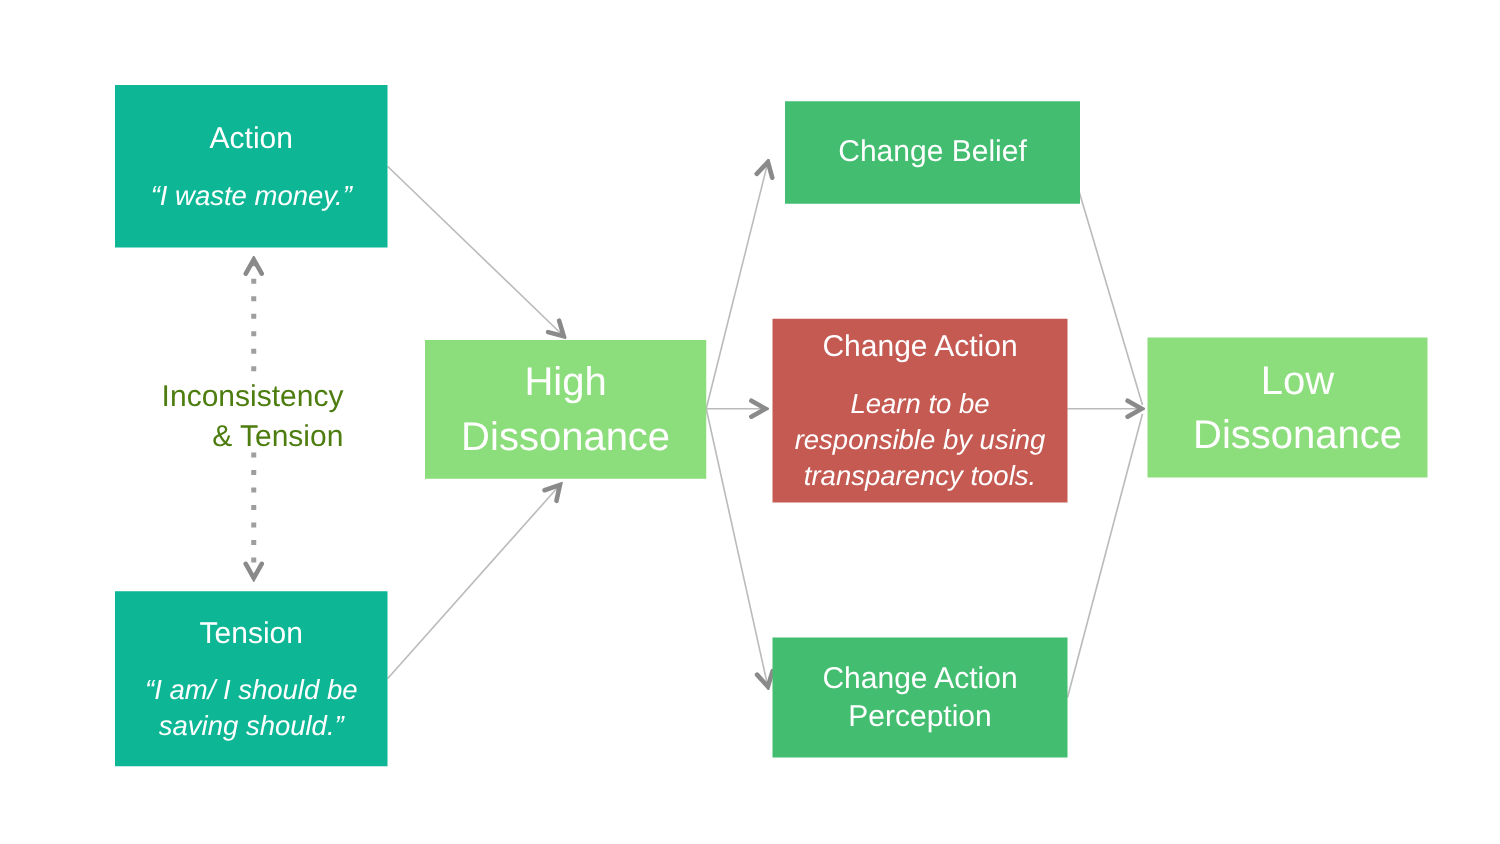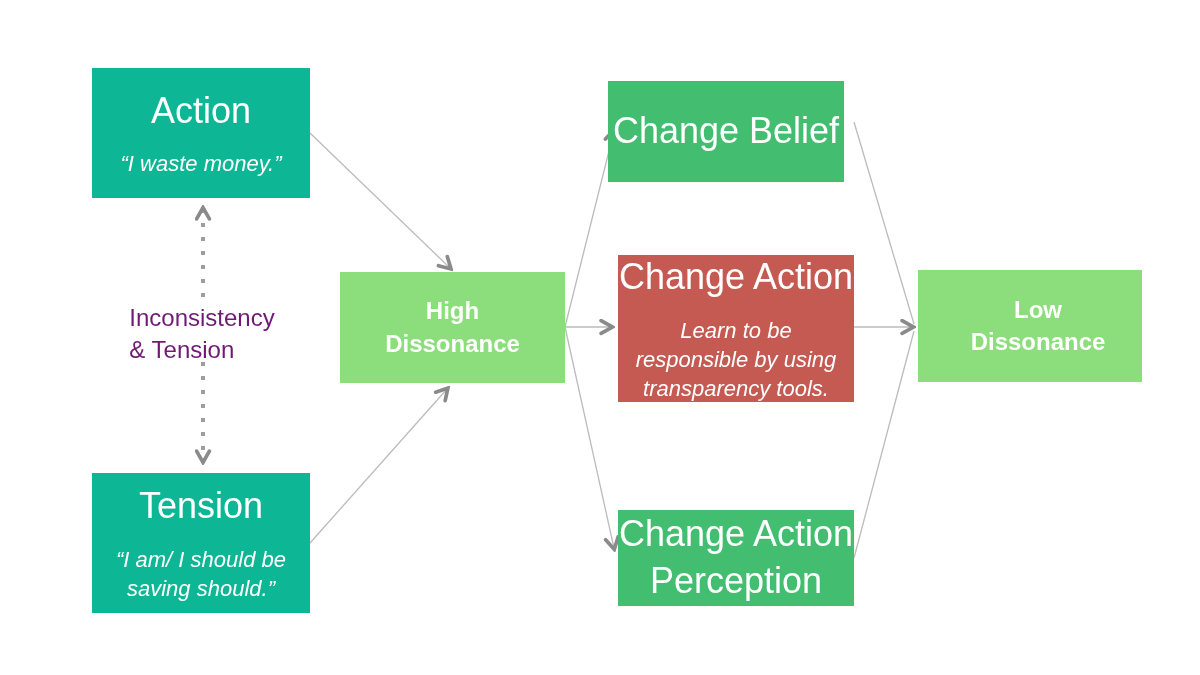--- a/index.html
+++ b/index.html
@@ -11,42 +11,42 @@
   }
   .stage { position: relative; width: 1200px; height: 675px; background: #ffffff; }
 
   .connector-layer { position: absolute; left: 0; top: 0; width: 1200px; height: 675px; pointer-events: none; }
 
   .node {
     position: absolute;
     display: flex; flex-direction: column; justify-content: center; align-items: center;
     text-align: center; color: #ffffff;
   }
-  .node .title { font-size: 36px; line-height: 1.3; white-space: pre-line; }
+  .node .title { font-size: 24px; line-height: 1.3; white-space: pre-line; }
   .node .quote { font-size: 22px; font-style: italic; line-height: 1.32; white-space: pre-line; margin-top: 15px; }
-  .node .bold-title { font-weight: bold; font-size: 24px; line-height: 1.35; white-space: pre-line; }
+  .node .bold-title { font-weight: normal; font-size: 32px; line-height: 1.35; white-space: pre-line; }
 
   .teal  { background: #0db795; }
   .light { background: #8cdd7b; }
   .mid   { background: #43bd70; }
   .brick { background: #c45a52; }
 
   #node-action { left: 92px;  top: 68px;  width: 218px; height: 130px; }
   #node-belief { left: 92px;  top: 473px; width: 218px; height: 140px; }
   #node-high   { left: 340px; top: 272px; width: 225px; height: 111px; }
-  #node-change-belief { left: 608px; top: 81px;  width: 236px; height: 101px; }
+  #node-change-belief { left: 628px; top: 81px;  width: 236px; height: 82px; }
   #node-change-action { left: 618px; top: 255px; width: 236px; height: 147px; }
   #node-change-action-perception { left: 618px; top: 510px; width: 236px; height: 96px; }
   #node-low    { left: 918px; top: 270px; width: 224px; height: 112px; padding-left: 16px; }
 
   .tension-label {
     position: absolute; left: 202px; top: 302px;
     transform: translateX(-50%);
-    color: #701a75; font-size: 24px; line-height: 1.35;
-    text-align: left; white-space: pre-line;
+    color: #4d7c0f; font-size: 24px; line-height: 1.35;
+    text-align: right; white-space: pre-line;
   }
 </style>
 </head>
 <body>
 
 <div class="stage">
 
   <svg class="connector-layer" width="1200" height="675" viewBox="0 0 1200 675" xmlns="http://www.w3.org/2000/svg">
     <defs>
       <marker id="ah" viewBox="0 0 12 12" refX="9" refY="6" markerWidth="17" markerHeight="17" markerUnits="userSpaceOnUse" orient="auto-start-reverse">

